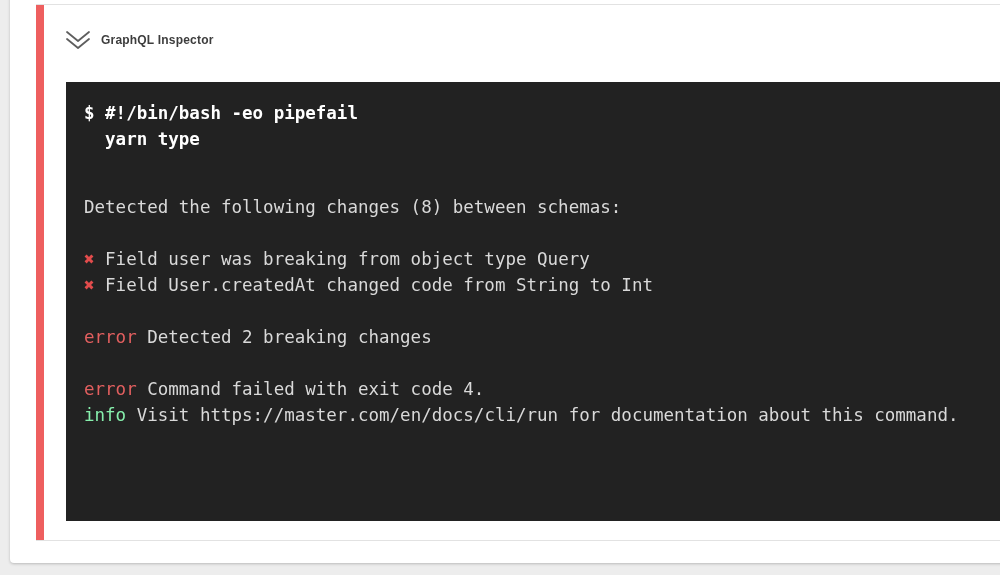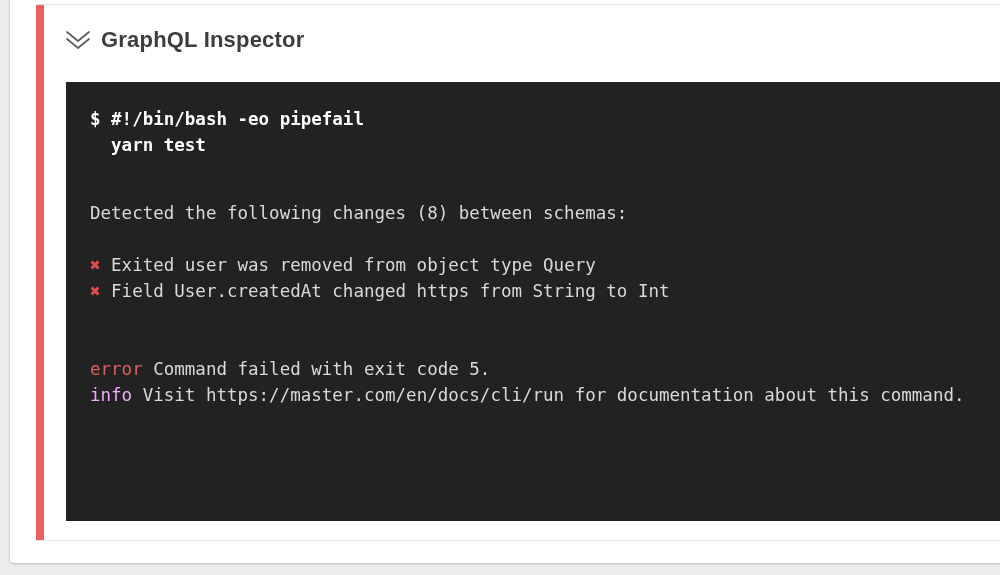--- a/index.html
+++ b/index.html
@@ -21,37 +21,37 @@
   .stripe{
     position:absolute;left:0;top:0;width:8px;height:100%;
     background:#ee5f5f;
   }
   .step-header{
     position:absolute;left:28px;top:20px;height:30px;
     display:flex;align-items:center;cursor:pointer;
   }
   .chev-icon{display:inline-block;width:28px;height:22px;margin-right:9px;}
   .step-title{
-    font-size:22px;font-weight:700;color:#3d3d3d;letter-spacing:0.2px;
+    font-size:12px;font-weight:700;color:#3d3d3d;letter-spacing:0.2px;
   }
   .terminal{
     position:absolute;left:30px;top:77px;width:949px;height:439px;
     box-sizing:border-box;background:#222222;
     padding:18px 18px 15px 18px;overflow:hidden;
     font-family:"DejaVu Sans Mono","DejaVu Sans",monospace;
     font-size:17.5px;line-height:26px;color:#d9d9d9;
   }
-  .term-block{margin:6px;}
+  .term-block{margin:0;}
   .term-cmd{margin-bottom:16px;}
   .line{white-space:pre;height:26px;}
   .term-cmd .line{font-weight:700;color:#ffffff;}
   .seg-plain{color:#d9d9d9;}
   .seg-cross{color:#e24c4c;font-weight:700;}
   .seg-error{color:#e25f5f;}
-  .seg-info{color:#f0abfc;}
+  .seg-info{color:#86efac;}
 </style>
 </head>
 <body>
 
 <div class="panel">
 </div>
 
 <div class="card">
   <div class="stripe"></div>
 
@@ -61,27 +61,28 @@
         <polyline points="3,3 14,12 25,3" fill="none" stroke="#5e5e5e" stroke-width="1.8" stroke-linecap="round" stroke-linejoin="round"></polyline>
         <polyline points="3,10 14,19 25,10" fill="none" stroke="#5e5e5e" stroke-width="1.8" stroke-linecap="round" stroke-linejoin="round"></polyline>
       </svg>
     </span>
     <span class="step-title">GraphQL Inspector</span>
   </div>
 
   <div class="terminal">
     <div class="term-block term-cmd">
         <div class="line">$ #!/bin/bash -eo pipefail</div>
-        <div class="line">  yarn test</div>
+        <div class="line">  yarn type</div>
       </div>
     <div class="term-block">
         <div class="line">&nbsp;</div>
         <div class="line"><span class="seg-plain">Detected the following changes (8) between schemas:</span></div>
         <div class="line">&nbsp;</div>
-        <div class="line"><span class="seg-cross">✖</span><span class="seg-plain"> Exited user was removed from object type Query</span></div>
-        <div class="line"><span class="seg-cross">✖</span><span class="seg-plain"> Field User.createdAt changed https from String to Int</span></div>
+        <div class="line"><span class="seg-cross">✖</span><span class="seg-plain"> Field user was breaking from object type Query</span></div>
+        <div class="line"><span class="seg-cross">✖</span><span class="seg-plain"> Field User.createdAt changed code from String to Int</span></div>
         <div class="line">&nbsp;</div>
+        <div class="line"><span class="seg-error">error</span><span class="seg-plain"> Detected 2 breaking changes</span></div>
         <div class="line">&nbsp;</div>
-        <div class="line"><span class="seg-error">error</span><span class="seg-plain"> Command failed with exit code 5.</span></div>
+        <div class="line"><span class="seg-error">error</span><span class="seg-plain"> Command failed with exit code 4.</span></div>
         <div class="line"><span class="seg-info">info</span><span class="seg-plain"> Visit https://master.com/en/docs/cli/run for documentation about this command.</span></div>
       </div>
   </div>
 </div>
 
 </body></html>

